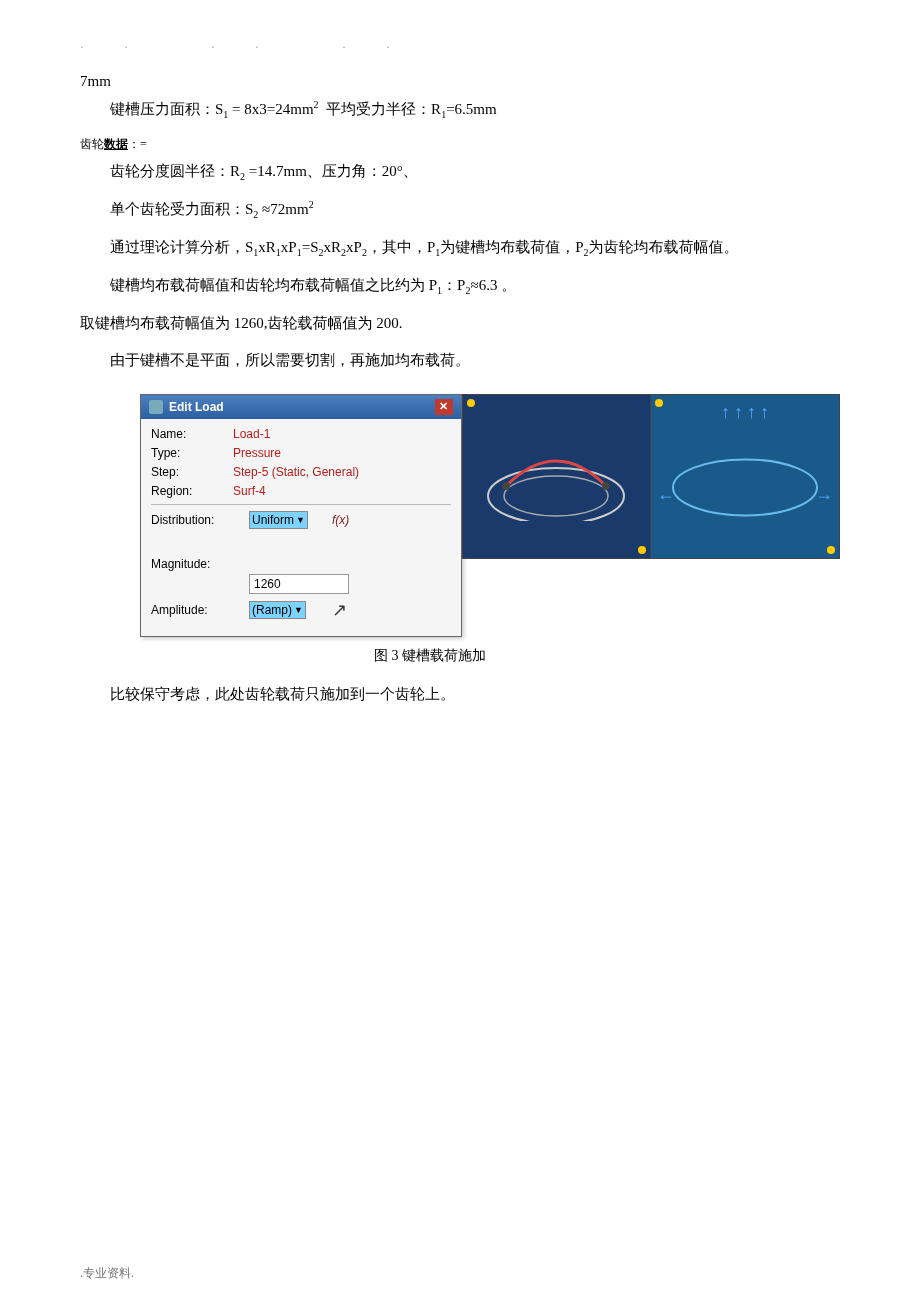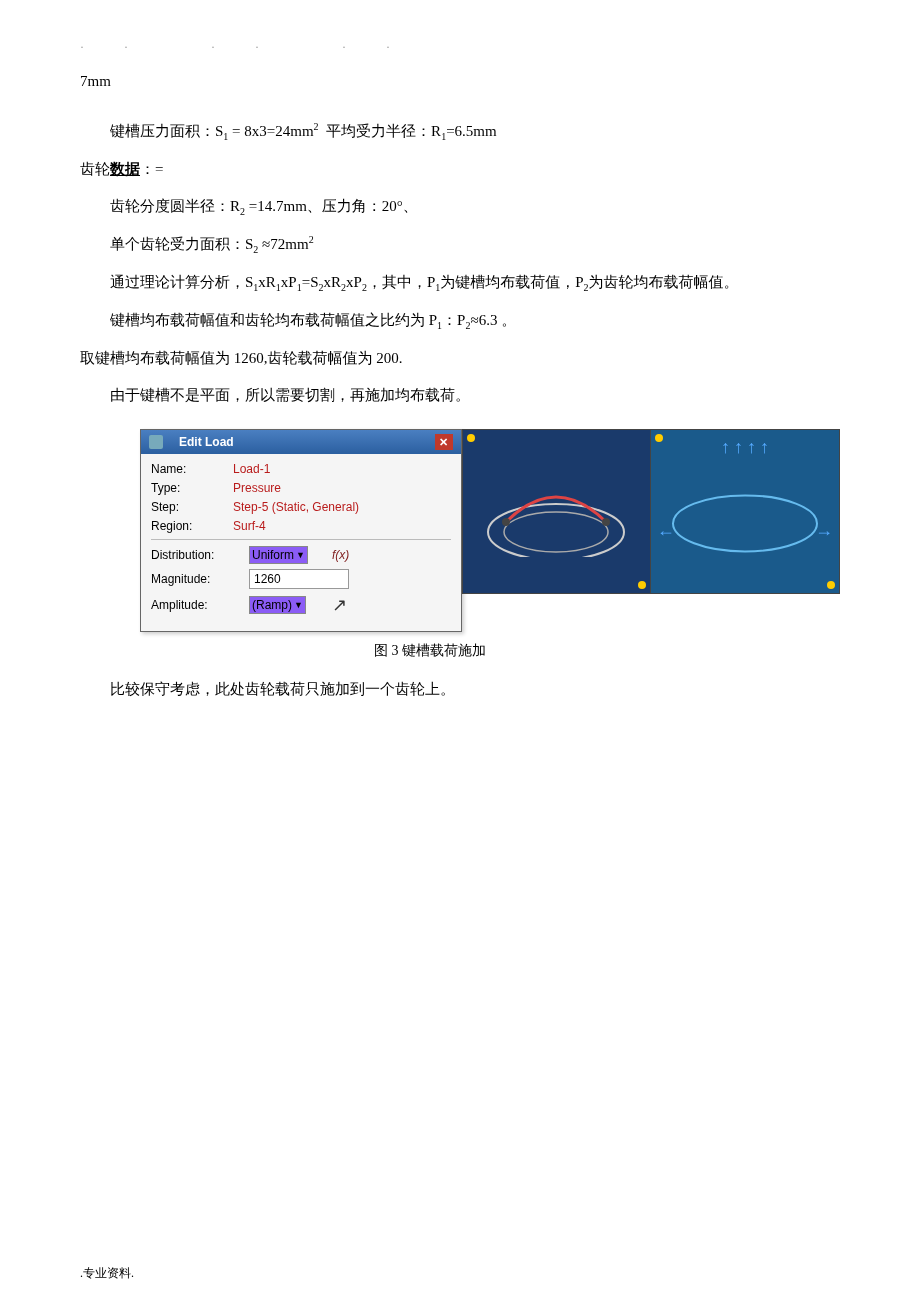--- a/index.html
+++ b/index.html
@@ -16,39 +16,39 @@
 
     .page-top-dots {
       color: #999;
       font-size: 12px;
       margin-bottom: 18px;
       letter-spacing: 40px;
     }
 
     .first-line {
       font-size: 15px;
-      margin-bottom: 28px;
+      margin-bottom: 6px;
     }
 
     .para {
       text-indent: 2em;
       margin-bottom: 10px;
       line-height: 1.8;
       font-size: 15px;
     }
 
     .para-no-indent {
       margin-bottom: 10px;
       line-height: 1.8;
       font-size: 15px;
     }
 
     .section-label {
-      font-size: 15px;
-      margin-bottom: 10px;
+      font-size: 12px;
+      margin-bottom: 2px;
       line-height: 1.8;
     }
 
     sup { font-size: 10px; vertical-align: super; }
     sub { font-size: 10px; vertical-align: sub; }
 
     .bold { font-weight: bold; }
     .underline { text-decoration: underline; }
 
     
@@ -76,21 +76,21 @@
       display: flex;
       align-items: center;
       justify-content: space-between;
       font-size: 12px;
       font-weight: bold;
     }
 
     .dialog-titlebar-left {
       display: flex;
       align-items: center;
-      gap: 16px;
+      gap: 6px;
     }
 
     .dialog-title-icon {
       width: 14px;
       height: 14px;
       background: #7ab;
       border-radius: 2px;
       display: inline-block;
     }
 
@@ -142,21 +142,21 @@
     .dialog-input {
       border: 1px solid #999;
       background: white;
       padding: 2px 4px;
       font-size: 12px;
       font-family: Arial, sans-serif;
     }
 
     .dialog-select {
       border: 1px solid #888;
-      background: #8b5cf6;
+      background: #7dd3fc;
       padding: 1px 2px;
       font-size: 12px;
       display: inline-flex;
       align-items: center;
       position: relative;
     }
 
     .dropdown-arrow {
       font-size: 9px;
       margin-left: 2px;
@@ -207,21 +207,21 @@
       margin: 8px 0 16px 0;
       margin-left: -60px;
     }
 
     
     .page-footer {
       position: absolute;
       bottom: 20px;
       left: 80px;
       font-size: 12px;
-      color: #000000;
+      color: #737373;
     }
 
     
     .corner-marker {
       position: absolute;
       width: 8px;
       height: 8px;
       background: #ffcc00;
       border-radius: 50%;
     }
@@ -321,21 +321,21 @@
       <div class="dialog-input-row">
         <span class="dialog-label">Distribution:</span>
         <div class="dialog-select">
           <span>Uniform</span>
           <span class="dropdown-arrow">▼</span>
         </div>
         <span class="fx-label">f(x)</span>
       </div>
       <div class="dialog-input-row">
         <span class="dialog-label">Magnitude:</span>
-        <input type="text" class="dialog-input" style="width: 100px;" value="1260">
+        <input type="text" class="dialog-input" style="width: 100px; margin-top: 40px;" value="1260">
       </div>
       <div class="dialog-input-row">
         <span class="dialog-label">Amplitude:</span>
         <div class="dialog-select">
           <span>(Ramp)</span>
           <span class="dropdown-arrow">▼</span>
         </div>
         <span style="font-size:18px; margin-left:6px; color:#333;">↗</span>
       </div>
     </div>

